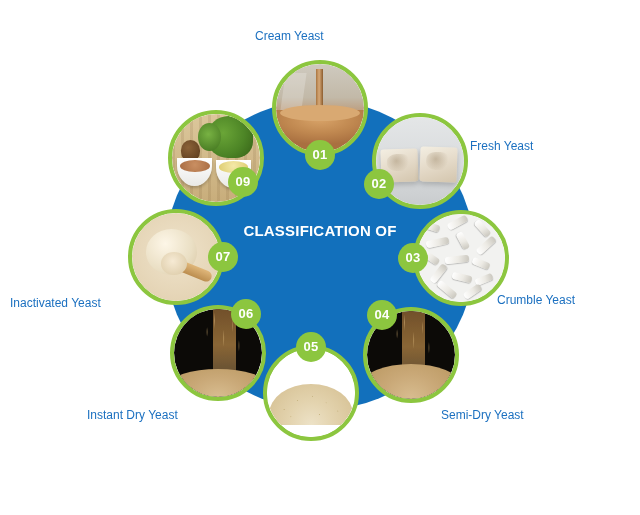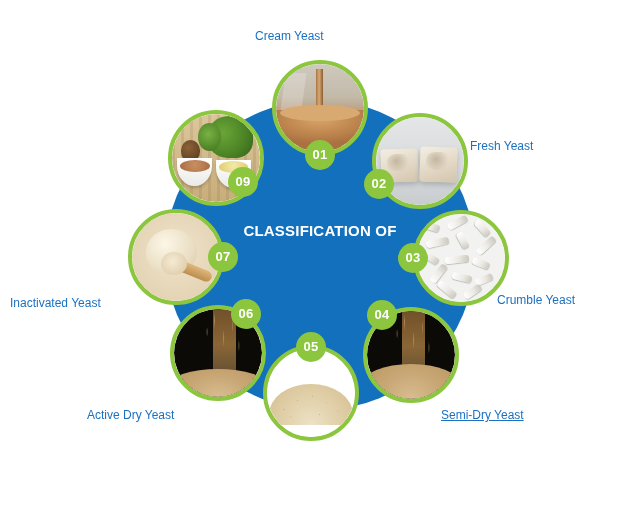--- a/index.html
+++ b/index.html
@@ -127,21 +127,21 @@
   .n07 { left: 128px; top: 209px; }
   .n07 .badge { left: 80px; top: 33px; }
 
   .n08 { left: 168px; top: 110px; }
   .n08 .badge { left: 60px; top: 57px; }
 
   
   .lb01 { left: 255px; top: 29px; }
   .lb02 { left: 470px; top: 139px; }
   .lb03 { left: 497px; top: 293px; }
-  .lb04 { left: 441px; top: 408px; text-decoration: underline; }
+  .lb04 { left: 441px; top: 408px; }
   .lb05 { left: 254px; top: 464px; }
   .lb06 { left:  87px; top: 408px; }
   .lb07 { left:  10px; top: 296px; }
   .lb08 { left:  40px; top: 154px; }
 
   
   
   .art-cream { background: linear-gradient(#cfcabf 0%, #c2b9a8 38%, #bda184 52%, #b98a5e 66%, #c08c55 100%); }
   .art-cream .liq {
     position: absolute; left: 0; bottom: 0; width: 100%; height: 48%;
@@ -365,21 +365,21 @@
   <div class="node n06">
     <div class="disc">
       <div class="art art-pour">
         <div class="stream" style="left:44%"></div>
         <div class="spray" style="left:32%"></div>
         <div class="pile low"></div>
       </div>
     </div>
     <div class="badge">06</div>
   </div>
-  <div class="label lb06">Active Dry Yeast</div>
+  <div class="label lb06">Instant Dry Yeast</div>
 
   <div class="node n07">
     <div class="disc">
       <div class="art art-powder">
         <div class="mound"></div>
           <div class="spoon"></div>
           <div class="bowl"></div>
       </div>
     </div>
     <div class="badge">07</div>

